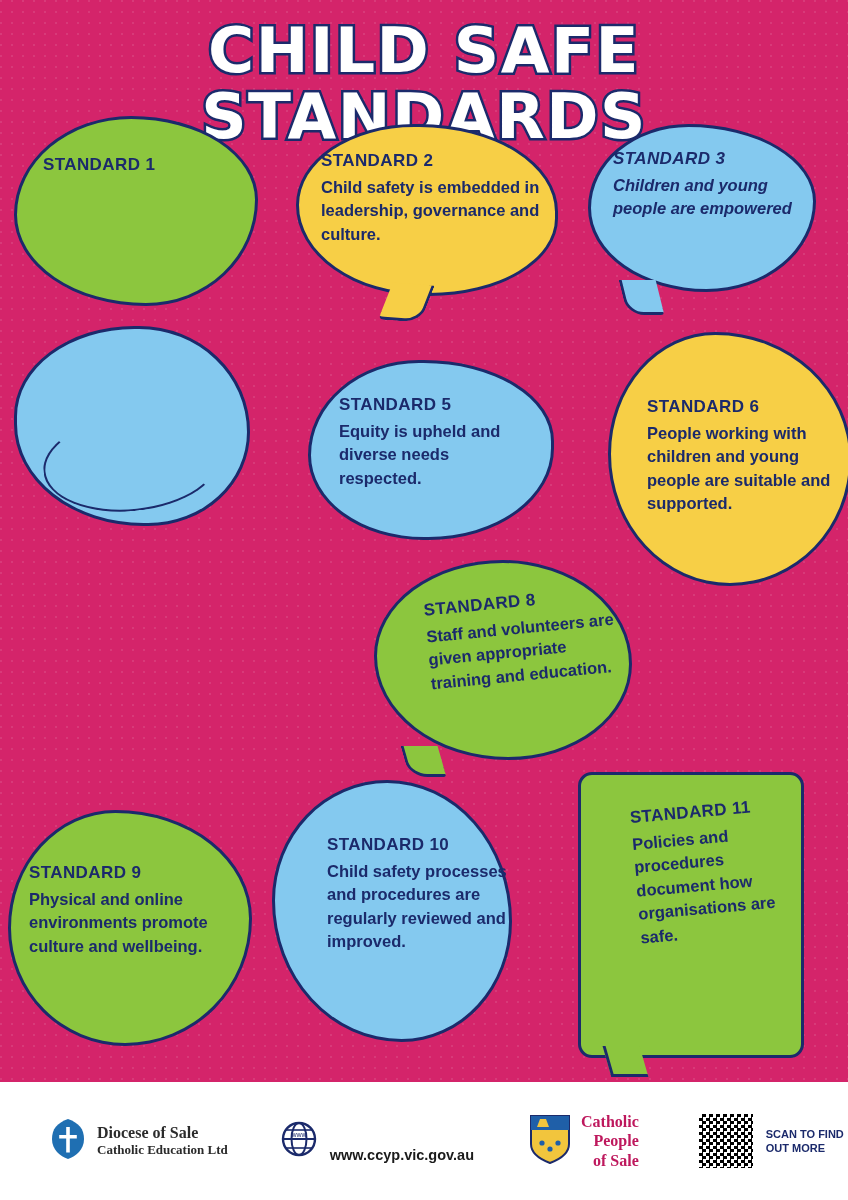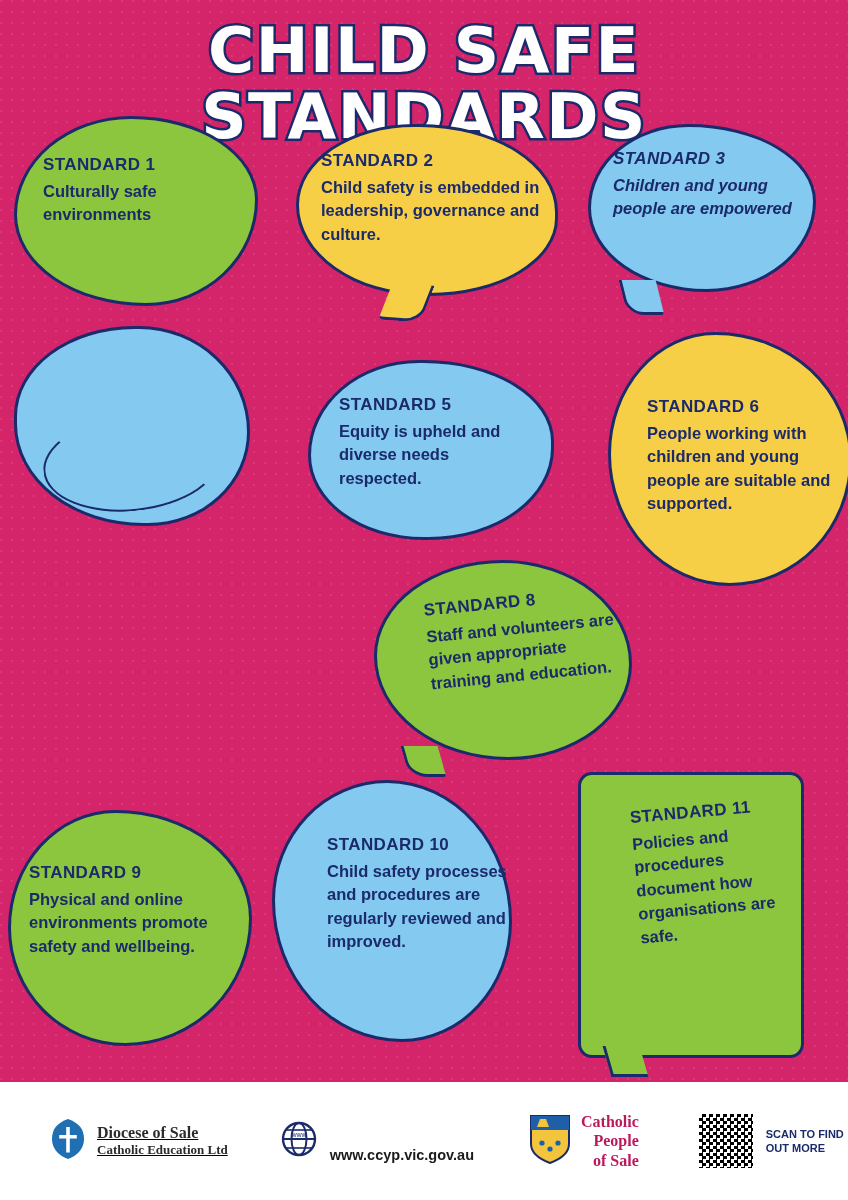--- a/index.html
+++ b/index.html
@@ -131,21 +131,21 @@
     position: absolute; left: 0; top: 1082px; width: 848px; height: 118px;
     background: #ffffff;
     display: flex; align-items: center;
   }
   .fcell { display: flex; align-items: center; }
   #f-diocese { margin-left: 48px; }
   #f-web { margin-left: 52px; }
   #f-crest { margin-left: 54px; }
   #f-qr { margin-left: 58px; }
 
-  .dos-logo-text { margin-left: 9px; line-height: 1.15; text-decoration: underline; }
+  .dos-logo-text { margin-left: 9px; line-height: 1.15; }
   .dos-line1 { font-family: "Liberation Serif", serif; font-size: 16px; font-weight: 700; color: #2b2b2b; }
   .dos-line2 { font-family: "Liberation Serif", serif; font-size: 13px; font-weight: 700; color: #2b2b2b; }
 
   .weburl { font-size: 14.5px; font-weight: 700; color: #1b1b1b; margin-left: 12px; margin-top: 28px; }
 
   .crest-text { margin-left: 9px; font-family: "Liberation Serif", serif;
                 font-size: 16px; font-weight: 700; color: #be185d; line-height: 1.22; text-align: right; }
 
   .qr { width: 58px; height: 58px; background:
       repeating-conic-gradient(#000 0% 25%, #fff 0% 50%) 0 0/7px 7px; border: 2px solid #fff; }
@@ -154,21 +154,20 @@
 </head>
 <body>
 
 <div id="poster">
 
   <div id="title">CHILD SAFE STANDARDS</div>
 
   <div class="bubble green" id="b1">
     <div class="inner">
       <span class="num">STANDARD 1</span>
-      <span class="txt">Culturally safe environments</span>
     </div>
   </div>
 
   <div class="bubble yellow" id="b2">
     <div class="inner">
       <span class="num">STANDARD 2</span>
       <span class="txt">Child safety is embedded in leadership, governance and culture.</span>
     </div>
   </div>
 
@@ -201,21 +200,21 @@
   <div class="bubble green" id="b8">
     <div class="inner">
       <span class="num">STANDARD 8</span>
       <span class="txt">Staff and volunteers are given appropriate training and education.</span>
     </div>
   </div>
 
   <div class="bubble green" id="b9">
     <div class="inner">
       <span class="num">STANDARD 9</span>
-      <span class="txt"> Physical and online environments promote safety and wellbeing.</span>
+      <span class="txt"> Physical and online environments promote culture and wellbeing.</span>
     </div>
   </div>
 
   <div class="bubble blue" id="b10">
     <div class="inner">
       <span class="num">STANDARD 10</span>
       <span class="txt">Child safety processes and procedures are regularly reviewed and improved.</span>
     </div>
   </div>
 

